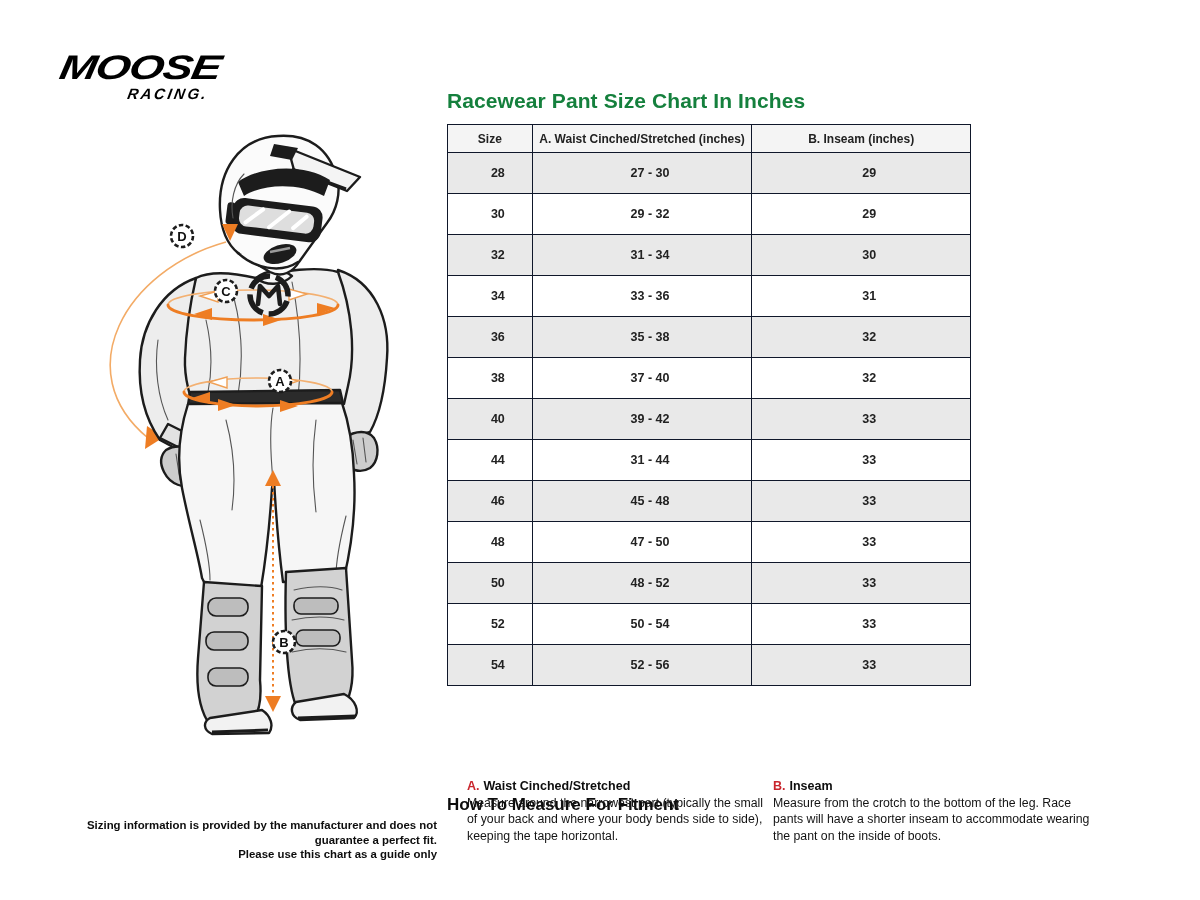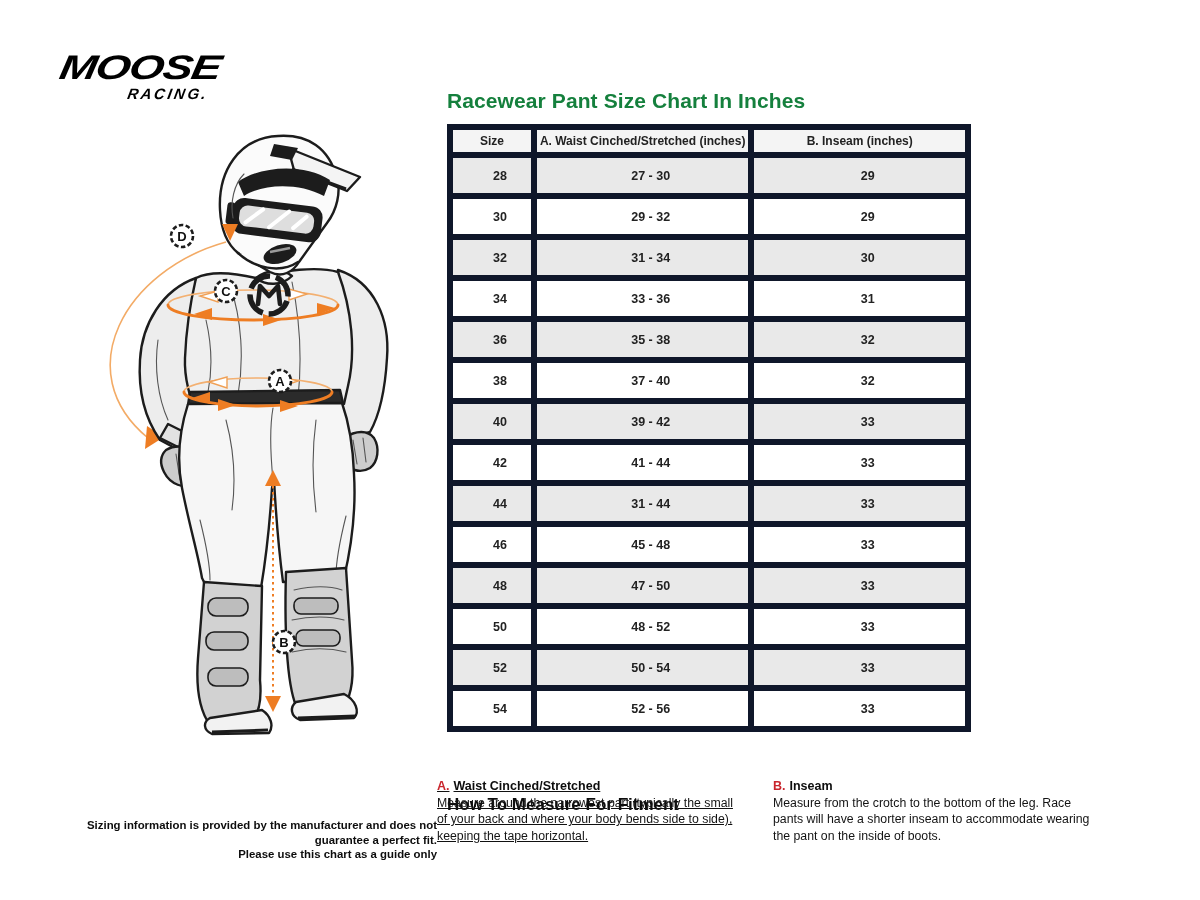--- a/index.html
+++ b/index.html
@@ -26,34 +26,34 @@
   .chart-title {
     position:absolute; left:447px; top:89px; font-size:21px; font-weight:800;
     color:#15803d; letter-spacing:0.1px;
   }
   table.size-table {
     position:absolute; left:447px; top:124px; width:524px;
     border-collapse:collapse; table-layout:fixed;
     border:1px solid #9c9c9c;
   }
   table.size-table th, table.size-table td {
-    border:6px solid #0f172a; text-align:center; vertical-align:middle;
+    border:1px solid #0f172a; text-align:center; vertical-align:middle;
     font-weight:700; color:#222;
   }
   table.size-table th { height:28px; background:#f4f4f4; font-size:12px; }
   table.size-table td { height:41px; font-size:12.5px; background:#ffffff;padding-left:16px; }
   table.size-table tbody tr:nth-child(odd) td { background:#e9e9e9; }
   col.c-size { width:16.2%; } col.c-waist { width:42%; } col.c-inseam { width:41.8%; }
 
   
   .howto-title {
     position:absolute; left:447px; top:795px; font-size:17px; font-weight:800; color:#0d0d0d;
   }
   .howto-col { position:absolute; top:779px; }
-  .howto-col.col-a { left:437px; width:308px;text-decoration:underline; }
+  .howto-col.col-a { left:467px; width:308px; }
   .howto-col.col-b { left:773px; width:318px; }
   .howto-label { font-size:12.5px; font-weight:800; color:#0d0d0d; margin-bottom:2px; }
   .howto-letter { color:#c9252c; margin-right:4px; font-weight:800; }
   .howto-desc { font-size:12.3px; line-height:1.33; color:#141414; }
 
   
   .disclaimer {
     position:absolute; left:57px; top:818px; width:380px;
     font-size:11.4px; font-weight:700; line-height:1.28; color:#0d0d0d;text-align:right;
   }
@@ -244,25 +244,20 @@
           <td>38</td>
           <td>37 - 40</td>
           <td>32</td>
         </tr>
         <tr>
           <td>40</td>
           <td>39 - 42</td>
           <td>33</td>
         </tr>
         <tr>
-          <td>42</td>
-          <td>41 - 44</td>
-          <td>33</td>
-        </tr>
-        <tr>
           <td>44</td>
           <td>31 - 44</td>
           <td>33</td>
         </tr>
         <tr>
           <td>46</td>
           <td>45 - 48</td>
           <td>33</td>
         </tr>
         <tr>

